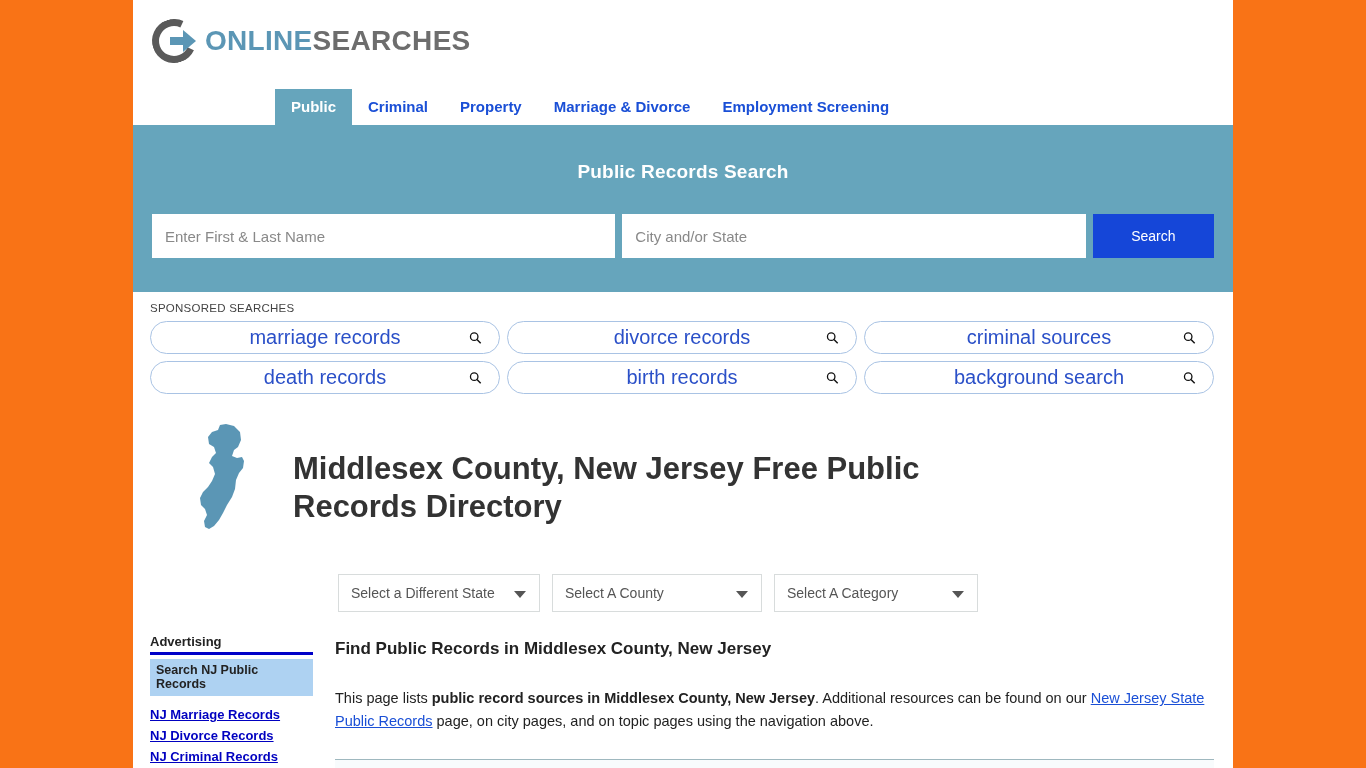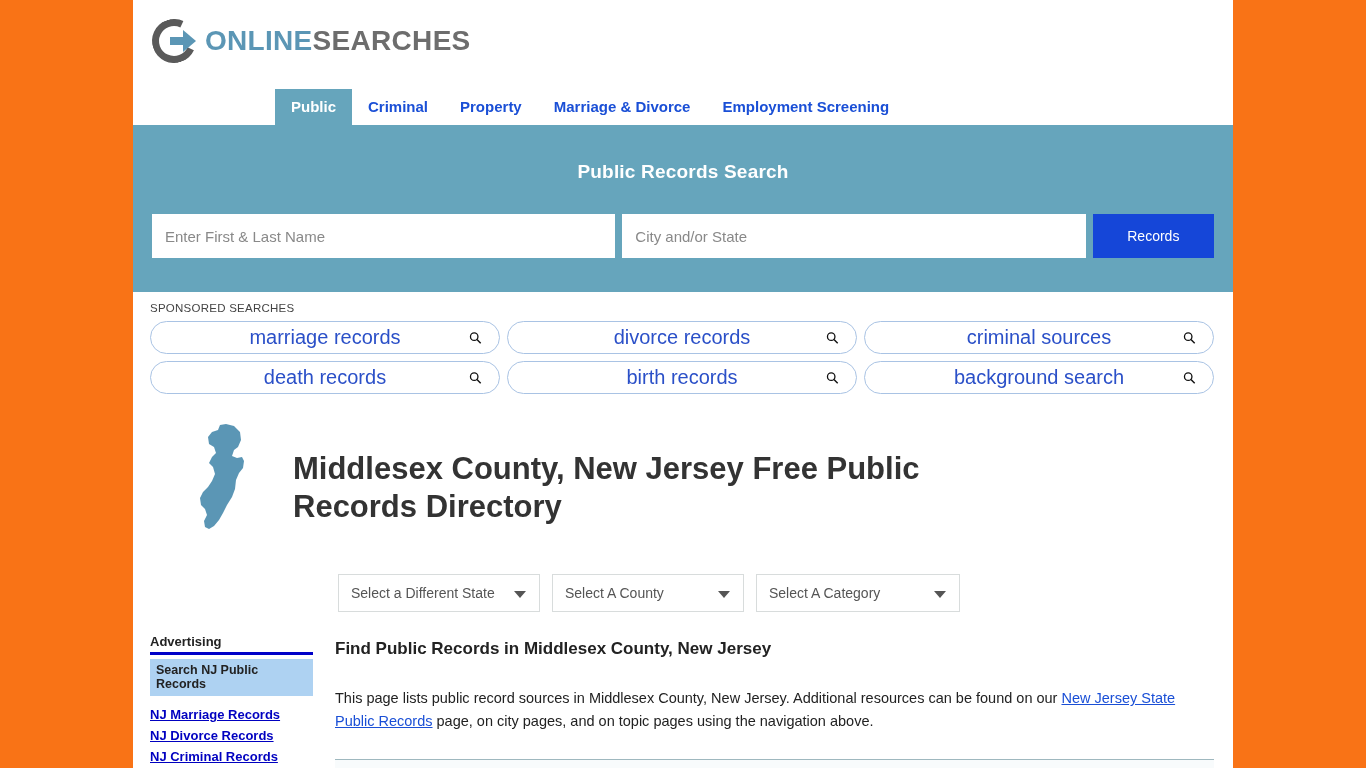--- a/index.html
+++ b/index.html
@@ -210,21 +210,21 @@
     position: relative;
     height: 38px;
     border: 1px solid #d8dcdc;
     background: #fff;
     display: flex;
     align-items: center;
     padding: 0 34px 0 12px;
     cursor: pointer;
   }
   .select-box.s-state    { width: 202px; }
-  .select-box.s-county   { width: 192px; }
+  .select-box.s-county   { width: 210px; }
   .select-box.s-category { width: 204px; }
   .select-label {
     font-size: 14px;
     color: #555555;
     white-space: nowrap;
   }
   .caret {
     position: absolute;
     right: 13px;
     top: 50%;
@@ -281,21 +281,21 @@
     color: #222;
     margin: 0 0 28px 0;
   }
   .body-para {
     font-size: 14.5px;
     color: #222;
     line-height: 1.55;
     margin: 0;
     max-width: 872px;
   }
-  .body-para b { font-weight: normal; }
+  .body-para b { font-weight: bold; }
   .body-para a {
     color: #1a4fd6;
     text-decoration: underline;
   }
   .table-top-rule {
     border-top: 1px solid #9fb8bf;
     margin-top: 27px;
   }
   .table-head-row {
     background: #f8fbfc;
@@ -325,21 +325,21 @@
       <div class="nav-item">Property</div>
       <div class="nav-item">Marriage &amp; Divorce</div>
       <div class="nav-item">Employment Screening</div>
     </div>
 
     <div class="hero">
       <div class="hero-title">Public Records Search</div>
       <div class="hero-form">
         <input id="name-input" class="hero-input" type="text" placeholder="Enter First &amp; Last Name" style="">
         <input id="place-input" class="hero-input" type="text" placeholder="City and/or State" style="">
-        <button class="hero-search-btn">Records</button>
+        <button class="hero-search-btn">Search</button>
       </div>
     </div>
 
     <div class="sponsored">
       <div class="sponsored-label">SPONSORED SEARCHES</div>
 
       <div class="pill-row">
         <div class="pill">
           <span class="pill-text">marriage records</span>
           <svg class="mag" viewBox="0 0 16 16">

